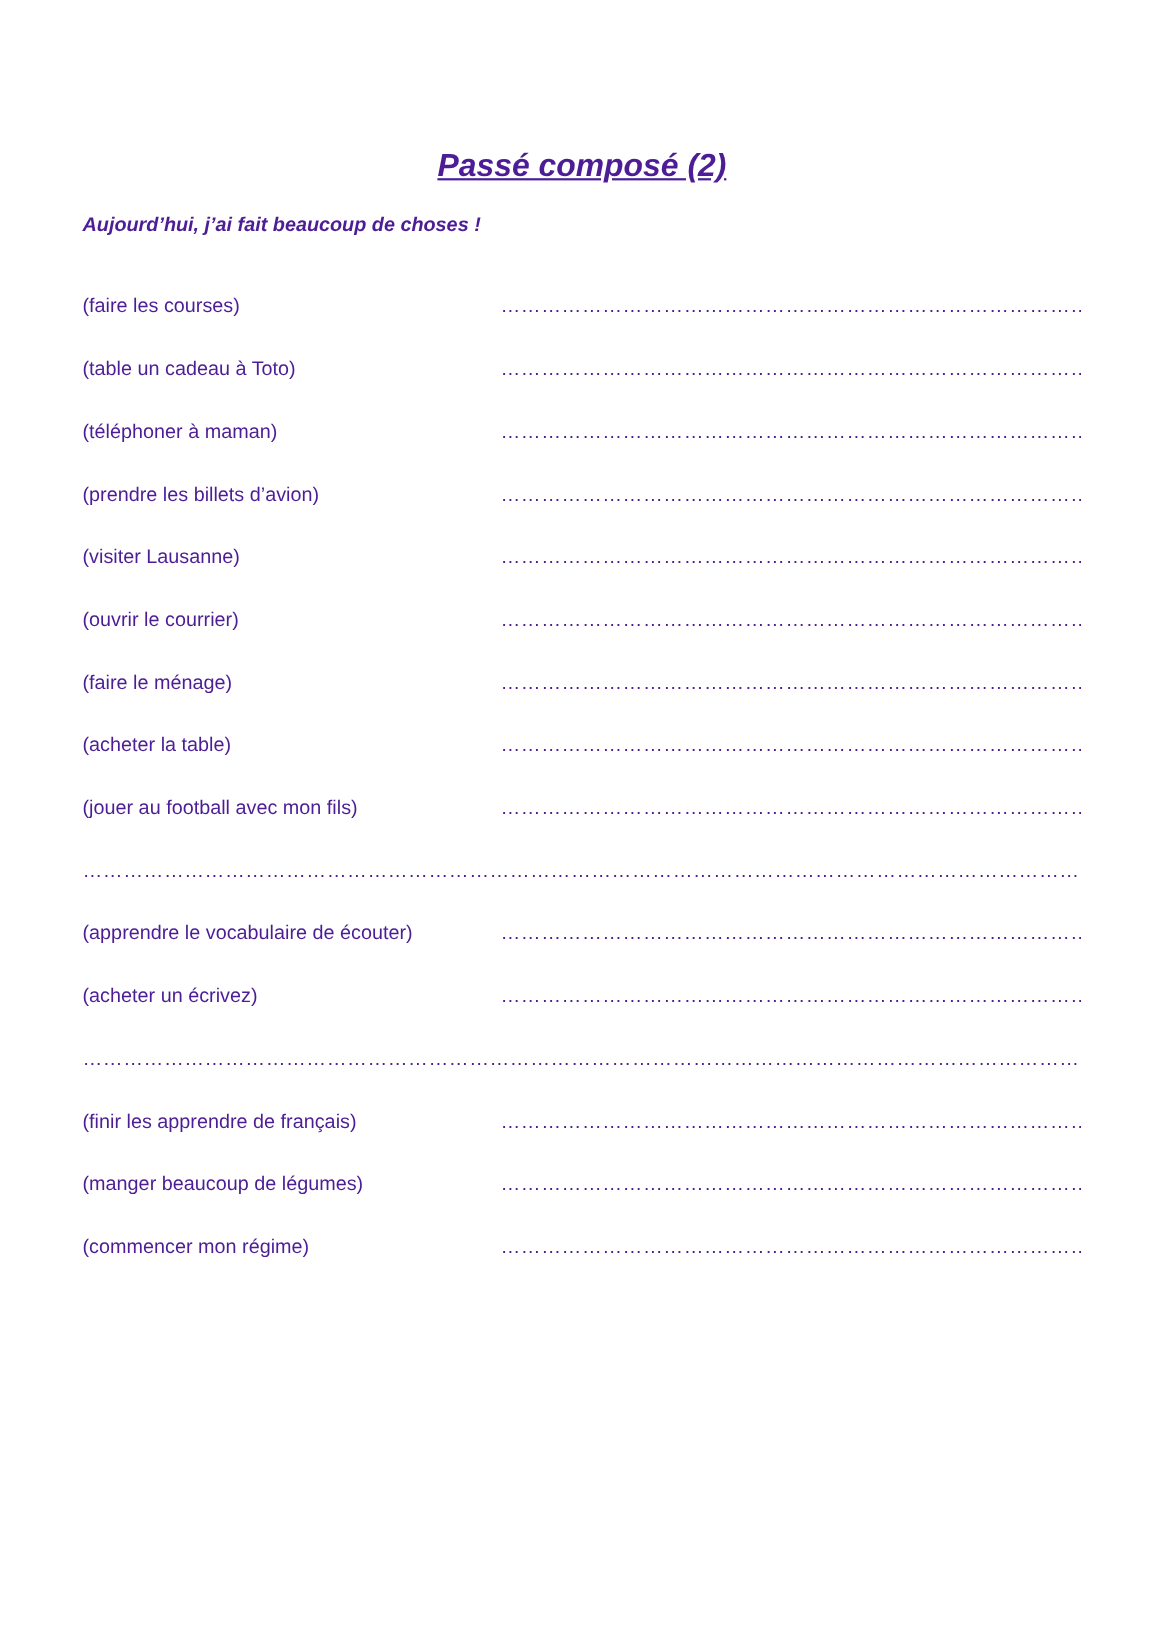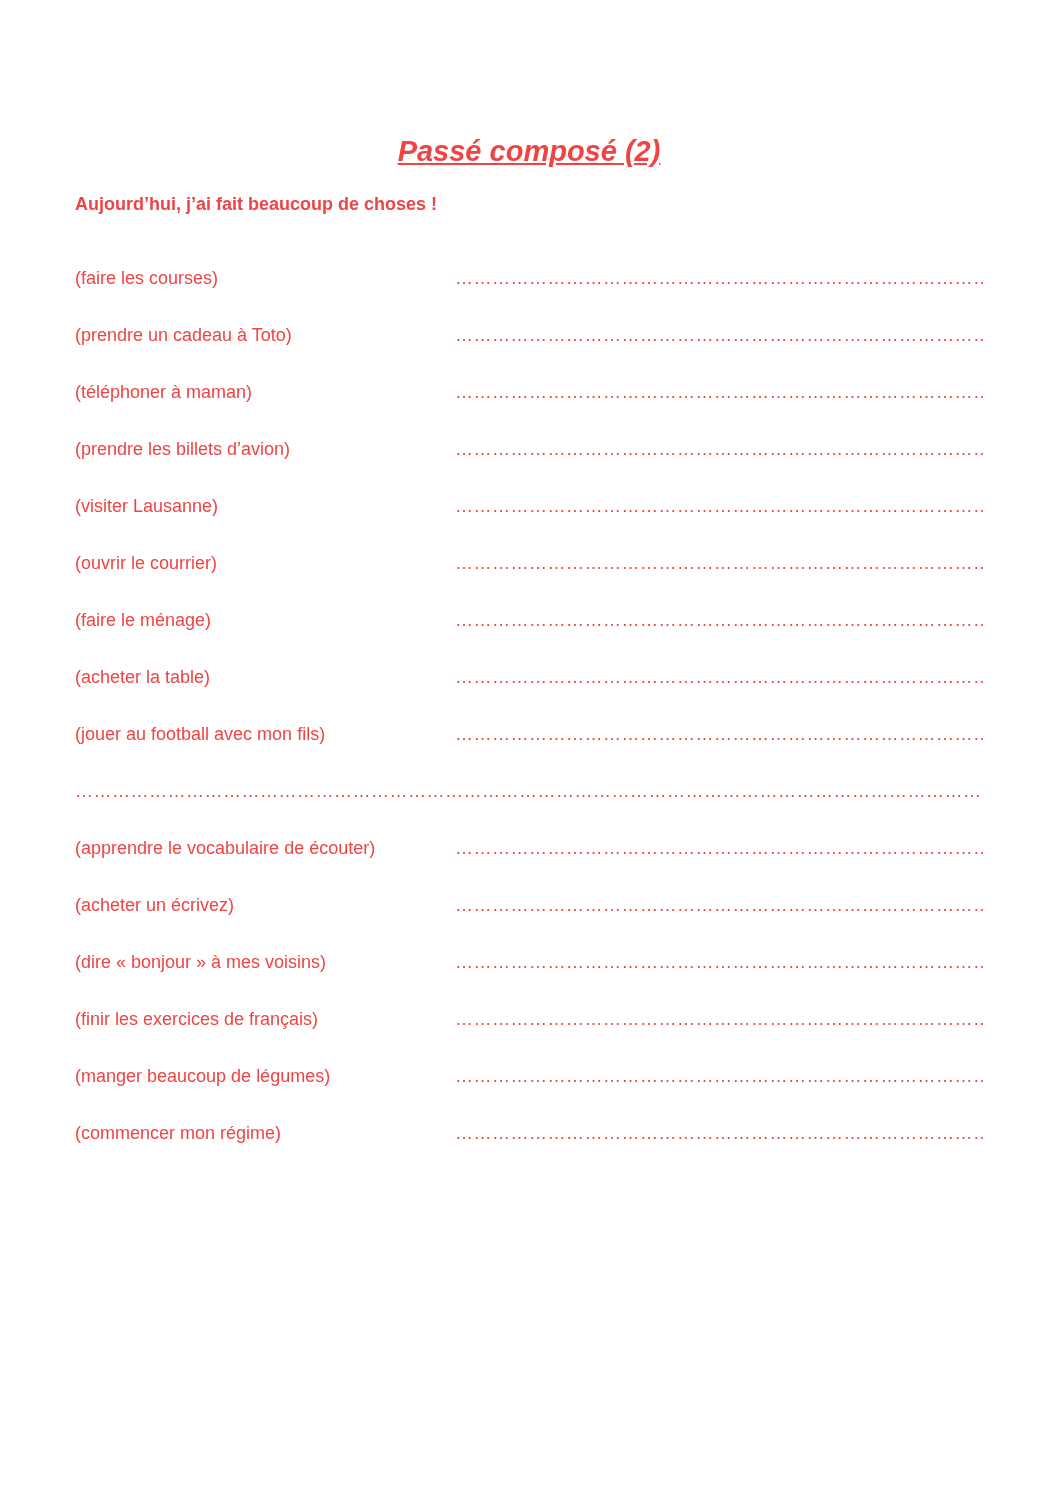--- a/index.html
+++ b/index.html
@@ -6,40 +6,41 @@
     margin: 0;
     padding: 0;
     background: #ffffff;
   }
   .page {
     position: relative;
     width: 1058px;
     height: 1497px;
     margin: 0 auto;
     background: #ffffff;
-    color: #ef4444;
+    color: #4c1d95;
     font-family: "Liberation Sans", sans-serif;
     box-sizing: border-box;
     padding: 132px 75px 0 75px;
     overflow: hidden;
   }
   .title {
     text-align: center;
     font-size: 29px;
     font-weight: bold;
     font-style: italic;
     text-decoration: underline;
     line-height: 38px;
     margin: 0 0 23px 0;
   }
   .section-heading {
     font-size: 18px;
     font-weight: bold;
     line-height: 23px;
     margin: 0 0 34px 0;
+    font-style: italic;
   }
   .row {
     display: flex;
     align-items: center;
     height: 57px;
     font-size: 18px;
     line-height: 23px;
   }
   .prompt {
     width: 380px;
@@ -61,21 +62,21 @@
 
   <h1 class="title">Passé composé (2)</h1>
 
   <h2 class="section-heading">Aujourd’hui, j’ai fait beaucoup de choses !</h2>
 
   <div class="row">
     <span class="prompt">(faire les courses)</span>
     <span class="blank">………………………………………………………………………………………………………………………………………………………………………………………………………………………………………………</span>
   </div>
   <div class="row">
-    <span class="prompt">(prendre un cadeau à Toto)</span>
+    <span class="prompt">(table un cadeau à Toto)</span>
     <span class="blank">………………………………………………………………………………………………………………………………………………………………………………………………………………………………………………</span>
   </div>
   <div class="row">
     <span class="prompt">(téléphoner à maman)</span>
     <span class="blank">………………………………………………………………………………………………………………………………………………………………………………………………………………………………………………</span>
   </div>
   <div class="row">
     <span class="prompt">(prendre les billets d’avion)</span>
     <span class="blank">………………………………………………………………………………………………………………………………………………………………………………………………………………………………………………</span>
   </div>
@@ -106,25 +107,24 @@
   </div>
   <div class="row">
     <span class="prompt">(apprendre le vocabulaire de écouter)</span>
     <span class="blank">………………………………………………………………………………………………………………………………………………………………………………………………………………………………………………</span>
   </div>
   <div class="row">
     <span class="prompt">(acheter un écrivez)</span>
     <span class="blank">………………………………………………………………………………………………………………………………………………………………………………………………………………………………………………</span>
   </div>
   <div class="row">
-    <span class="prompt">(dire « bonjour » à mes voisins)</span>
     <span class="blank">………………………………………………………………………………………………………………………………………………………………………………………………………………………………………………</span>
   </div>
   <div class="row">
-    <span class="prompt">(finir les exercices de français)</span>
+    <span class="prompt">(finir les apprendre de français)</span>
     <span class="blank">………………………………………………………………………………………………………………………………………………………………………………………………………………………………………………</span>
   </div>
   <div class="row">
     <span class="prompt">(manger beaucoup de légumes)</span>
     <span class="blank">………………………………………………………………………………………………………………………………………………………………………………………………………………………………………………</span>
   </div>
   <div class="row">
     <span class="prompt">(commencer mon régime)</span>
     <span class="blank">………………………………………………………………………………………………………………………………………………………………………………………………………………………………………………</span>
   </div>

